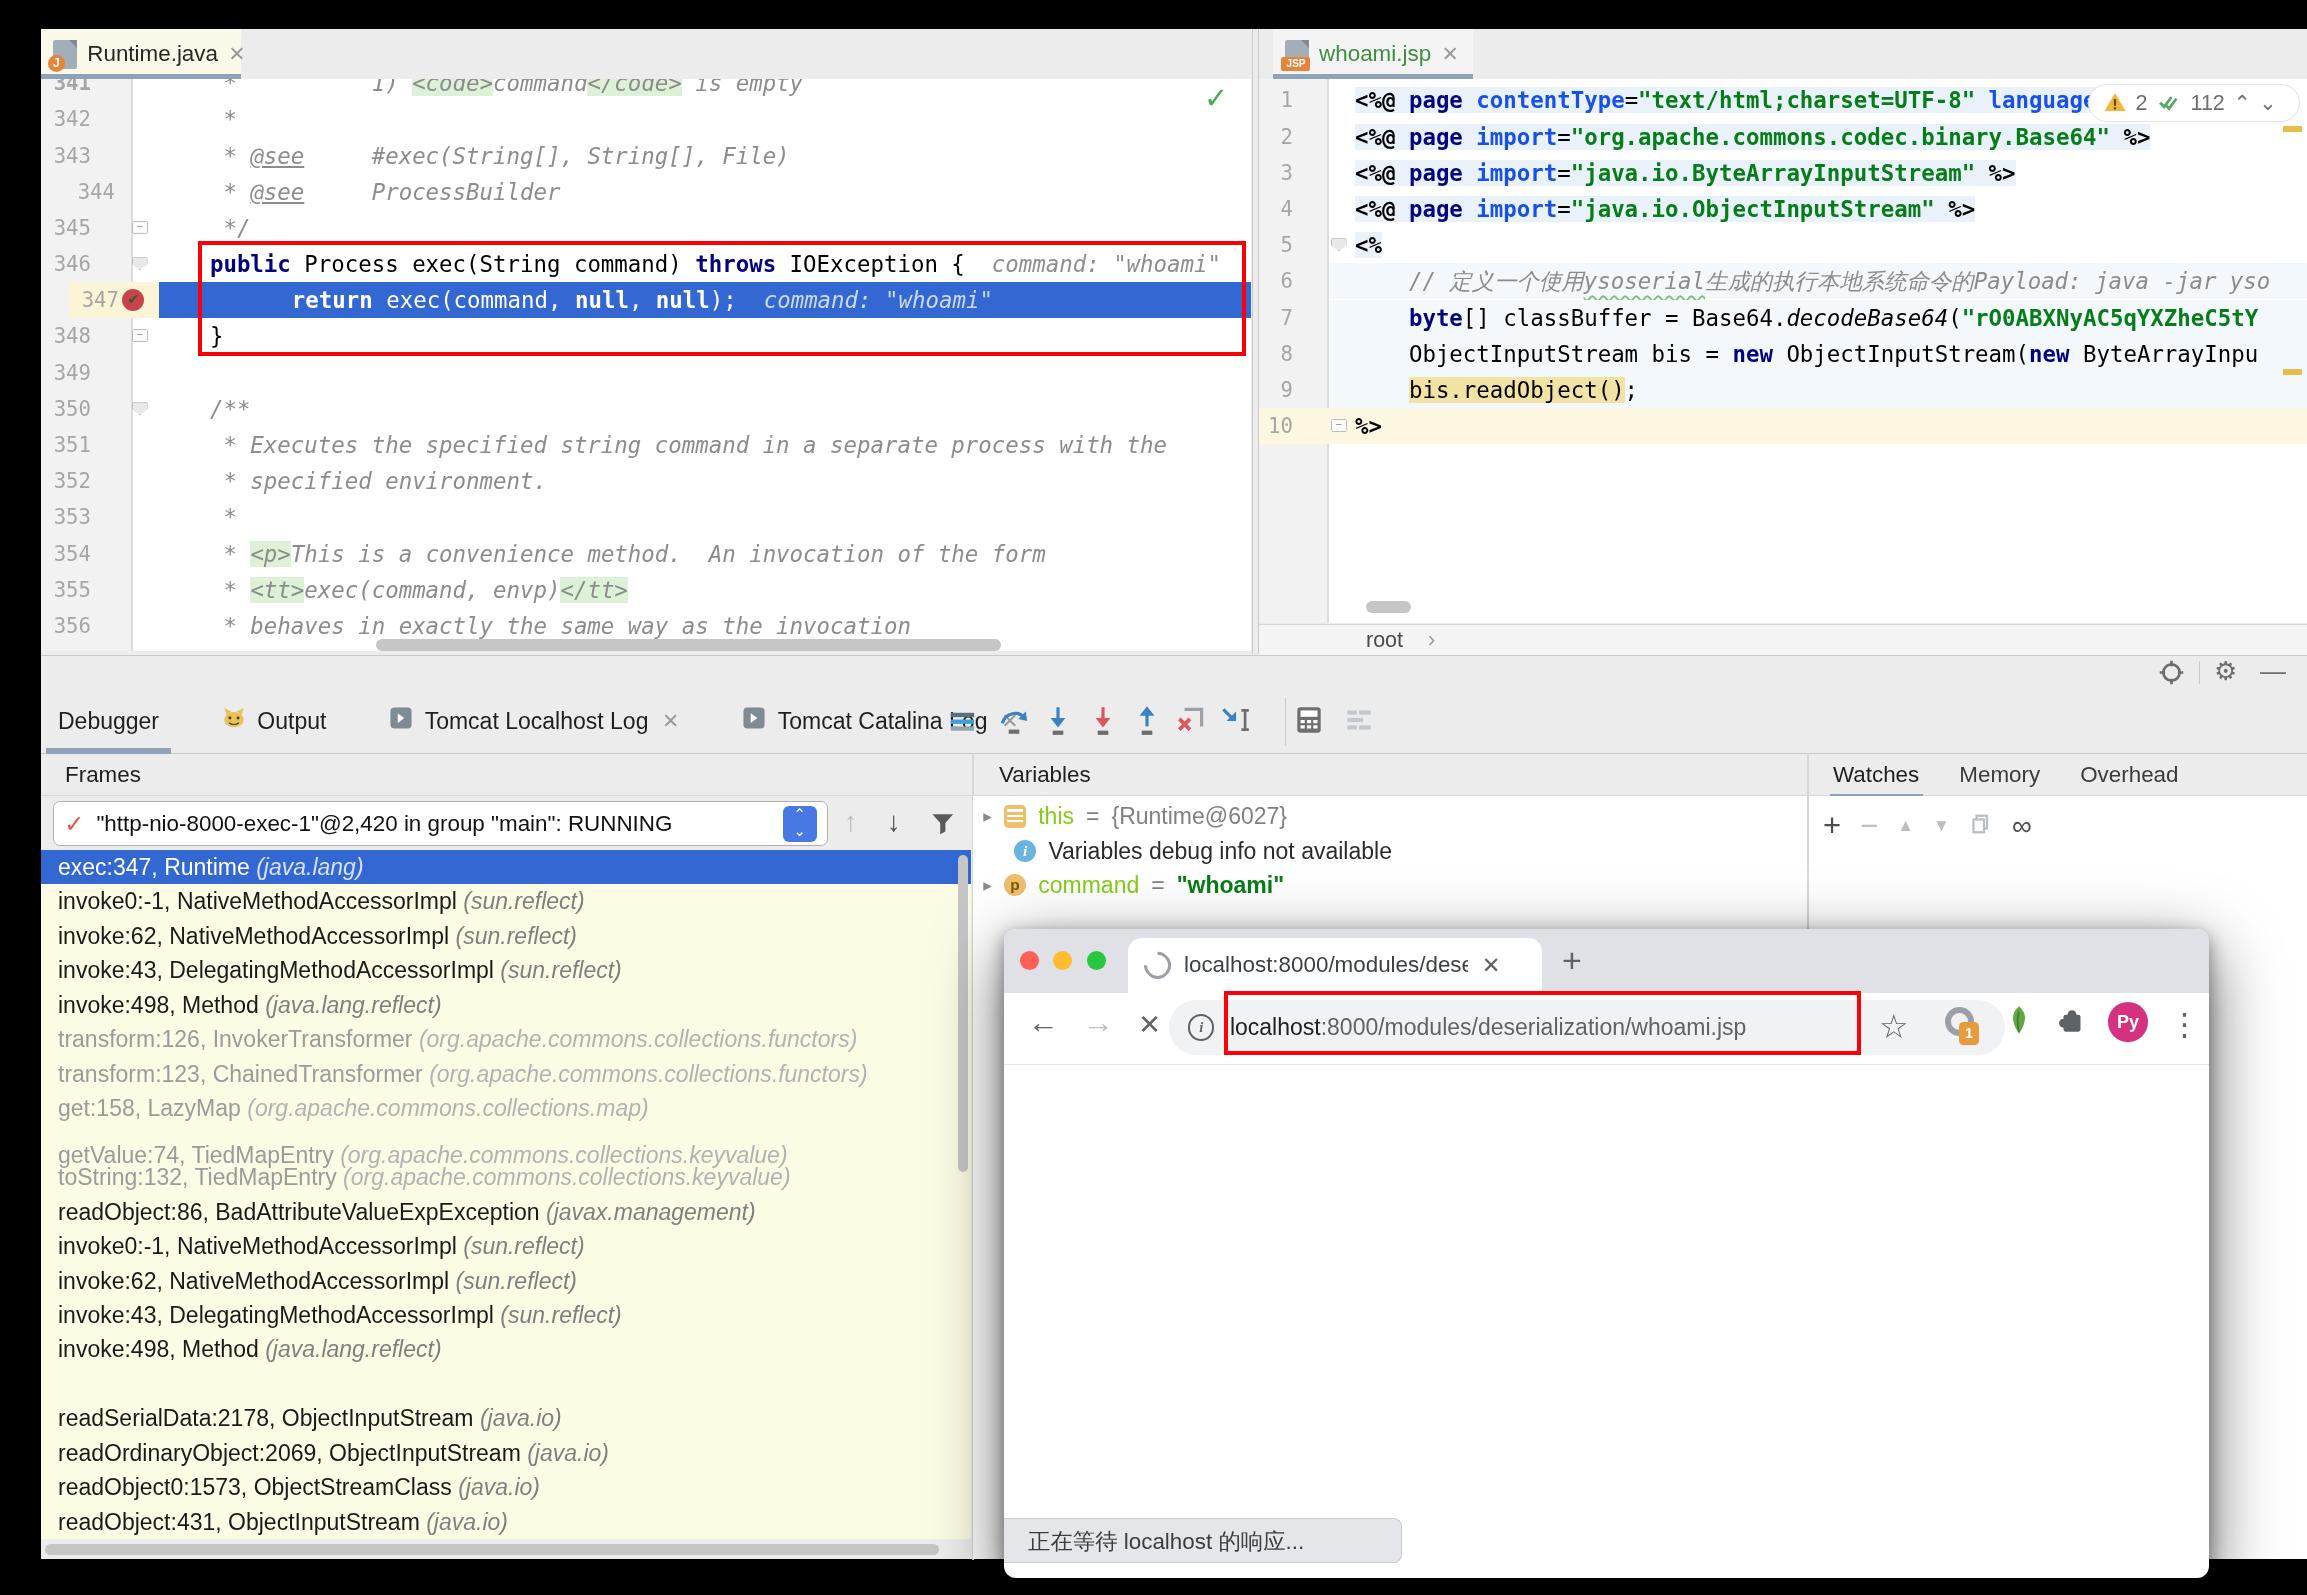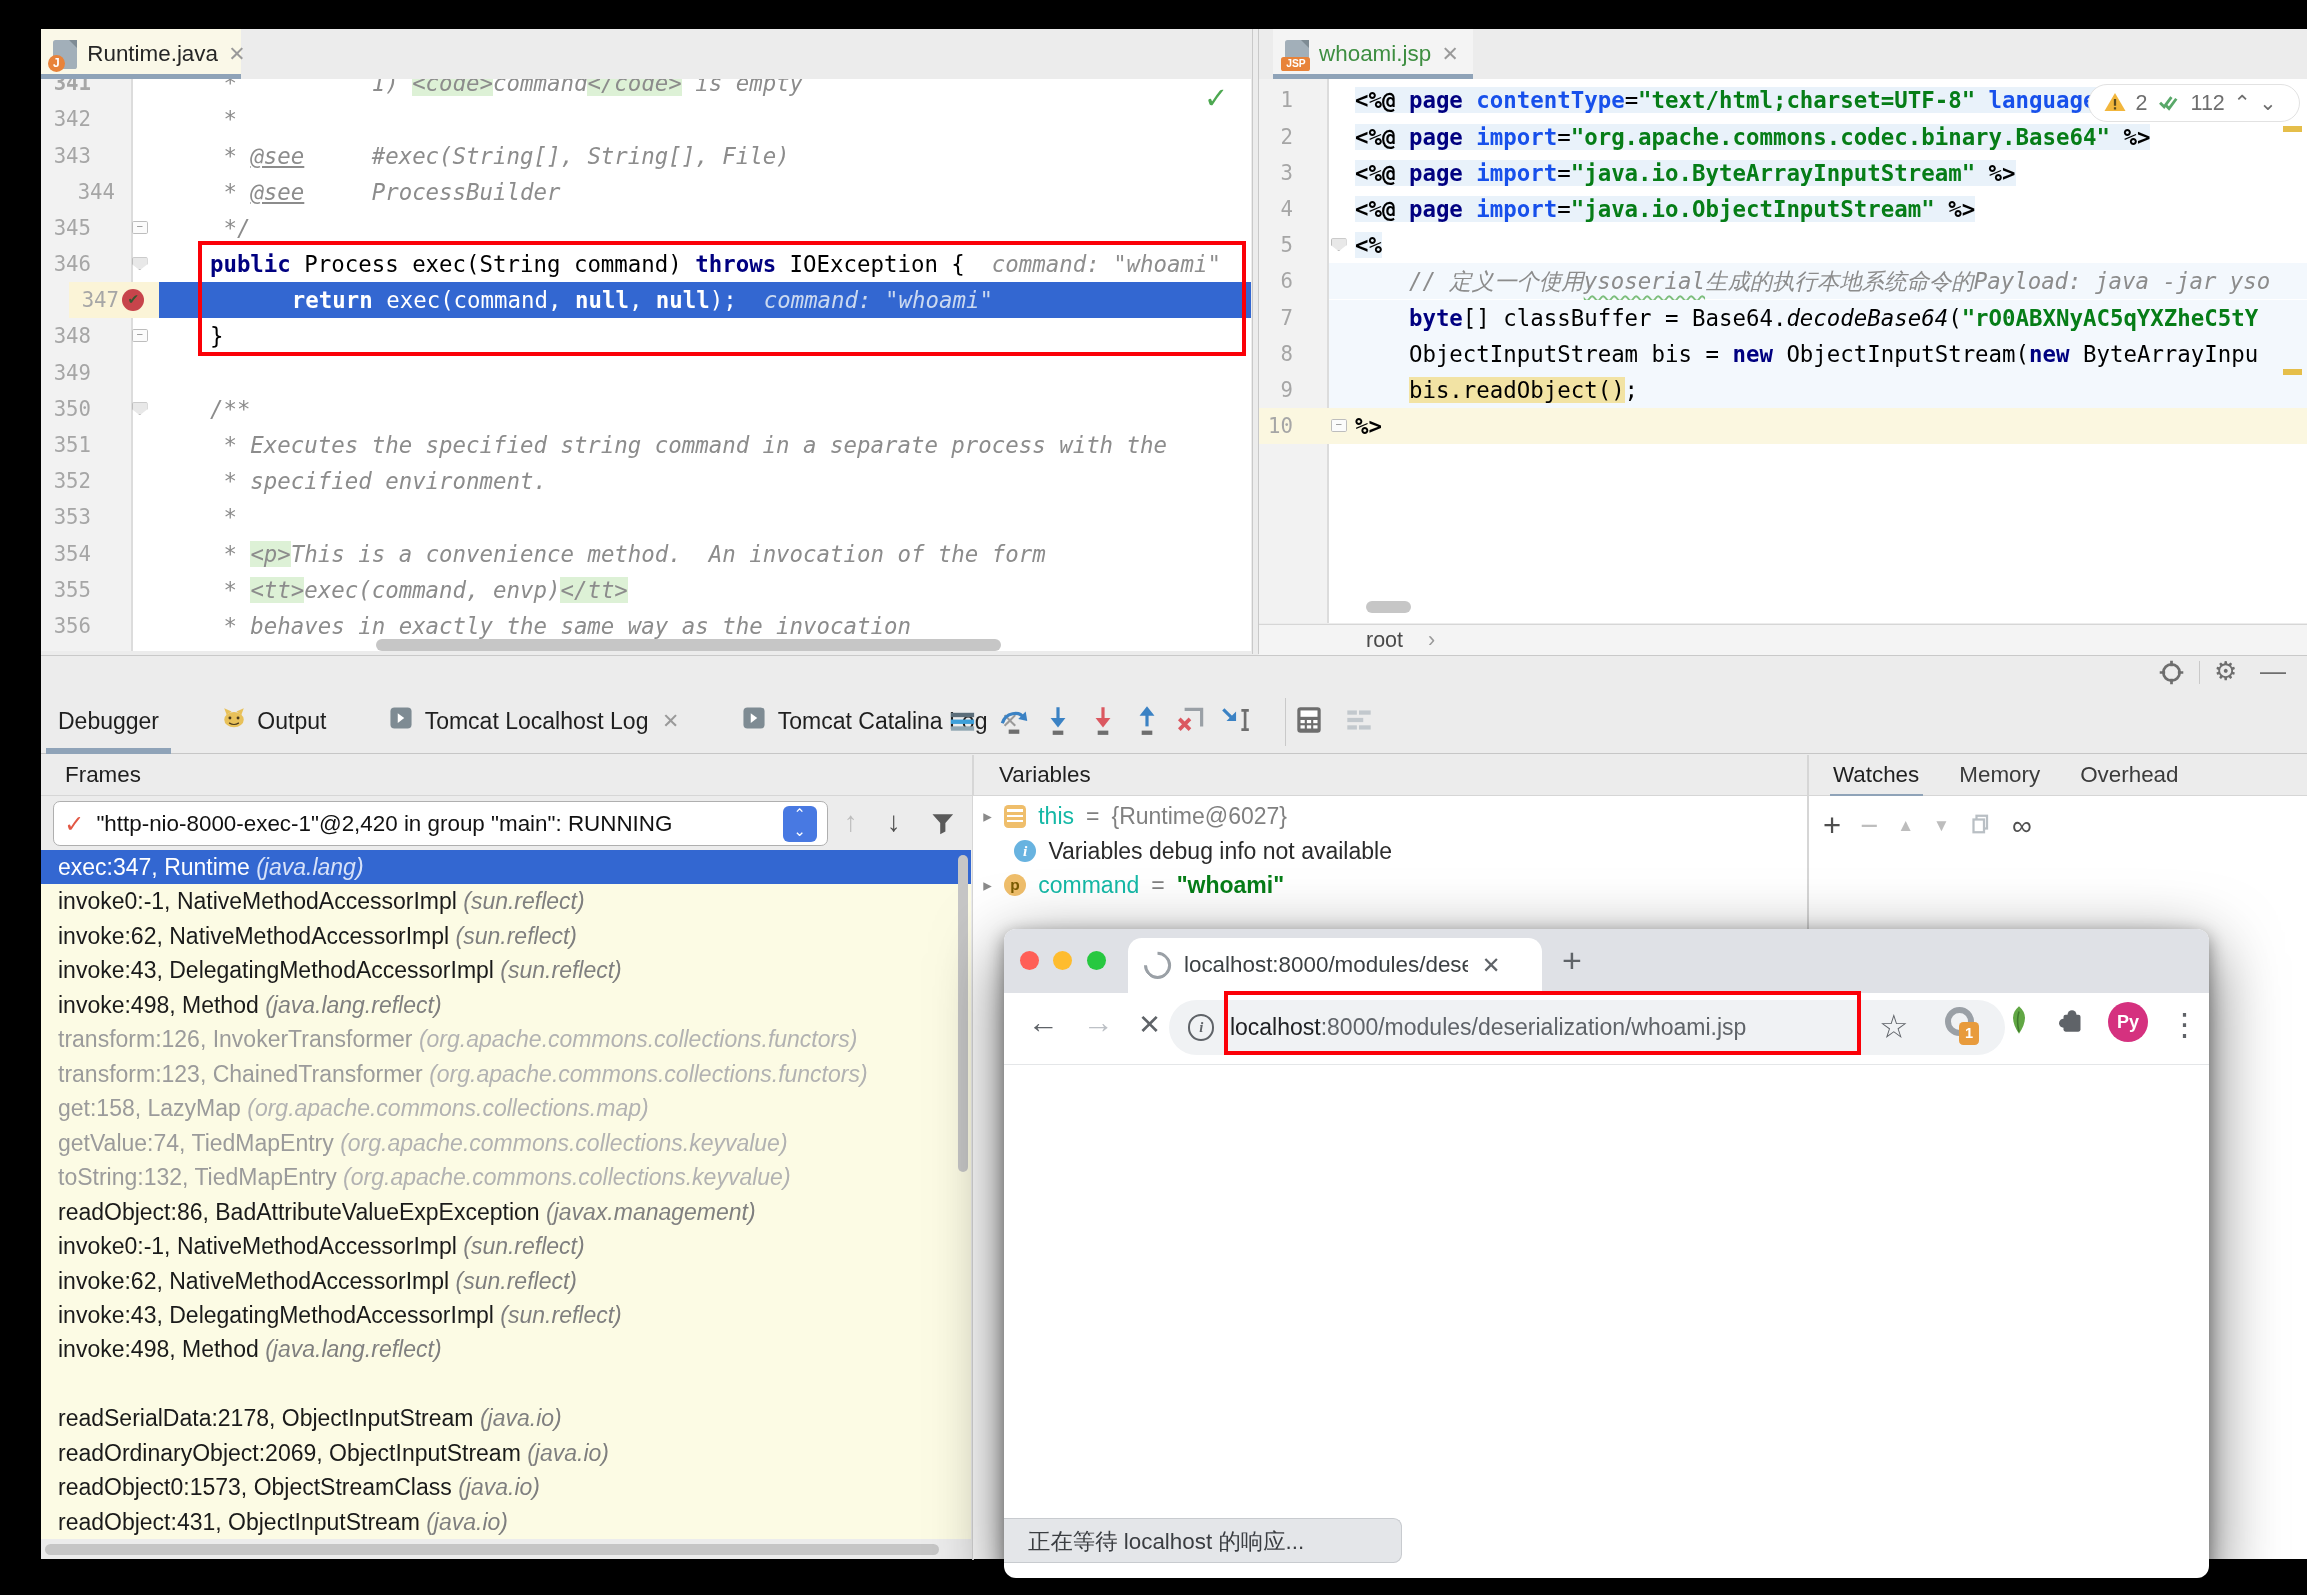--- a/index.html
+++ b/index.html
@@ -47,21 +47,21 @@
   .dbg-tab .x{color:#9a9a9a;font-size:20.7px;margin-left:3.4px;}
   .panel-title{font-size:22.4px;color:#1f1f1f;}
   .frame-row{position:absolute;left:0;right:0;height:34px;font:23px/34px "Liberation Sans",sans-serif;
              color:#1a1a1a;padding-left:17px;box-sizing:border-box;white-space:nowrap;}
   .frame-row .pkg{font-style:italic;color:#7F7F7F;}
   .frame-row.muted{color:#9B9B9B;} .frame-row.muted .pkg{color:#B2B2B2;}
   .frame-row.sel{background:#3367D1;color:#fff;} .frame-row.sel .pkg{color:#D7E2F8;}
   .scrollpill{background:#C6C6C6;border-radius:6.9px;}
   .glyph{color:#6E6E6E;text-align:center;}
   .var-row{position:absolute;left:0;height:34px;display:flex;align-items:center;gap:12px;font-size:23px;}
-  .var-name{color:#14b8a6;} .var-eq{color:#808080;} .var-ref{color:#808080;}
+  .var-name{color:#84cc16;} .var-eq{color:#808080;} .var-ref{color:#808080;}
   .var-str{color:#067D17;font-weight:bold;}
   .tri{color:#8a8a8a;font-size:17px;}
   .amber-sq{width:22.4px;height:22.4px;border-radius:4.3px;background:#EFBE6B;position:relative;}
   .amber-sq i{position:absolute;left:3.4px;right:3.4px;height:2.6px;background:#fff;}
   .amber-ci{width:22.4px;height:22.4px;border-radius:50%;background:#EFBE6B;color:#7A5B00;
             font:bold 15.5px/22.4px "Liberation Sans",sans-serif;text-align:center;}
   .info-ci{width:22.4px;height:22.4px;border-radius:50%;background:#68B3E0;color:#fff;
            font:bold italic 15.5px/22.4px "Liberation Serif",serif;text-align:center;}
   
   .bwin{left:1004px;top:929px;width:1205px;height:649px;border-radius:12px;overflow:hidden;z-index:10;
@@ -425,21 +425,21 @@
 
   <div id="frames-list" class="abs" style="left:41px;top:850px;width:930px;height:689px;background:#FCFBE4;overflow:hidden;">
       <div class="frame-row sel" style="top: 0px;"><span>exec:347, Runtime </span><span class="pkg">(java.lang)</span></div>
       <div class="frame-row" style="top: 34px;"><span>invoke0:-1, NativeMethodAccessorImpl </span><span class="pkg">(sun.reflect)</span></div>
       <div class="frame-row" style="top: 69px;"><span>invoke:62, NativeMethodAccessorImpl </span><span class="pkg">(sun.reflect)</span></div>
       <div class="frame-row" style="top: 103px;"><span>invoke:43, DelegatingMethodAccessorImpl </span><span class="pkg">(sun.reflect)</span></div>
       <div class="frame-row" style="top: 138px;"><span>invoke:498, Method </span><span class="pkg">(java.lang.reflect)</span></div>
       <div class="frame-row muted" style="top: 172px;"><span>transform:126, InvokerTransformer </span><span class="pkg">(org.apache.commons.collections.functors)</span></div>
       <div class="frame-row muted" style="top: 207px;"><span>transform:123, ChainedTransformer </span><span class="pkg">(org.apache.commons.collections.functors)</span></div>
       <div class="frame-row muted" style="top: 241px;"><span>get:158, LazyMap </span><span class="pkg">(org.apache.commons.collections.map)</span></div>
-      <div class="frame-row muted" style="top: 276px;"><span>getValue:74, TiedMapEntry </span><span class="pkg">(org.apache.commons.collections.keyvalue)</span></div>
+      <div class="frame-row muted" style="top: 288px;"><span>getValue:74, TiedMapEntry </span><span class="pkg">(org.apache.commons.collections.keyvalue)</span></div>
       <div class="frame-row muted" style="top: 310px;"><span>toString:132, TiedMapEntry </span><span class="pkg">(org.apache.commons.collections.keyvalue)</span></div>
       <div class="frame-row" style="top: 345px;"><span>readObject:86, BadAttributeValueExpException </span><span class="pkg">(javax.management)</span></div>
       <div class="frame-row" style="top: 379px;"><span>invoke0:-1, NativeMethodAccessorImpl </span><span class="pkg">(sun.reflect)</span></div>
       <div class="frame-row" style="top: 414px;"><span>invoke:62, NativeMethodAccessorImpl </span><span class="pkg">(sun.reflect)</span></div>
       <div class="frame-row" style="top: 448px;"><span>invoke:43, DelegatingMethodAccessorImpl </span><span class="pkg">(sun.reflect)</span></div>
       <div class="frame-row" style="top: 482px;"><span>invoke:498, Method </span><span class="pkg">(java.lang.reflect)</span></div>
       <div class="frame-row" style="top: 551px;"><span>readSerialData:2178, ObjectInputStream </span><span class="pkg">(java.io)</span></div>
       <div class="frame-row" style="top: 586px;"><span>readOrdinaryObject:2069, ObjectInputStream </span><span class="pkg">(java.io)</span></div>
       <div class="frame-row" style="top: 620px;"><span>readObject0:1573, ObjectStreamClass </span><span class="pkg">(java.io)</span></div>
       <div class="frame-row" style="top: 655px;"><span>readObject:431, ObjectInputStream </span><span class="pkg">(java.io)</span></div>

